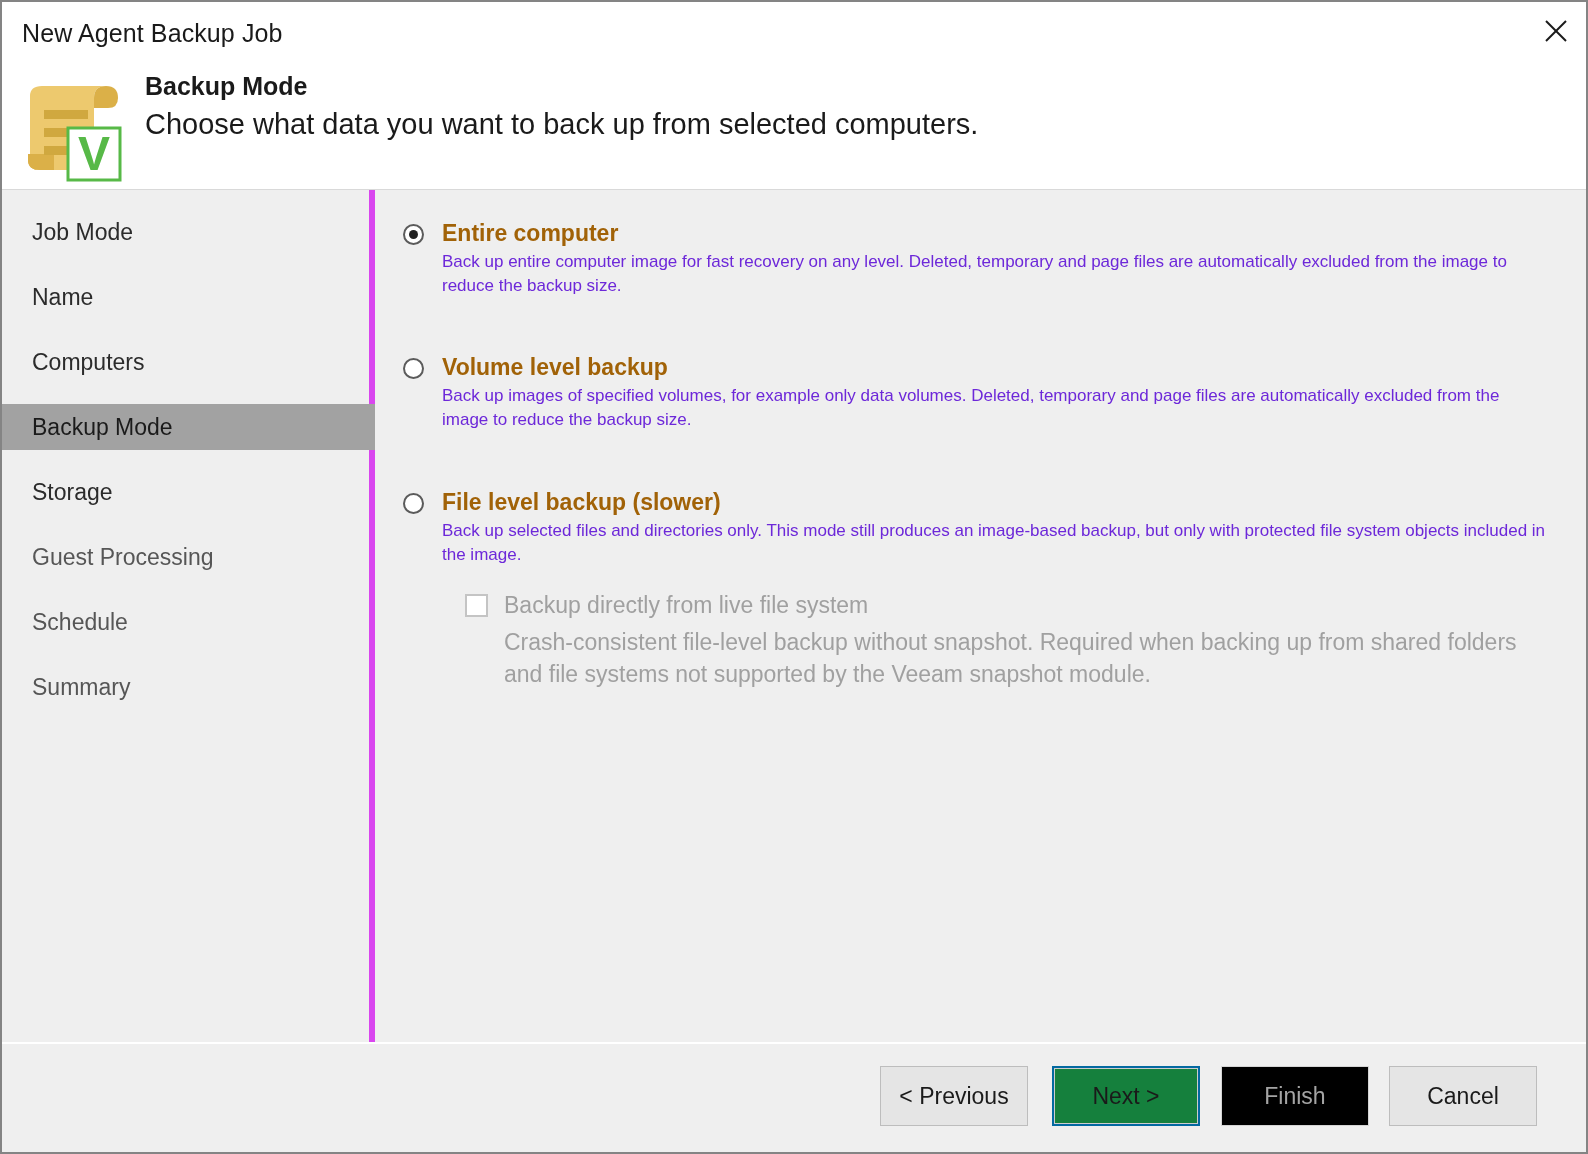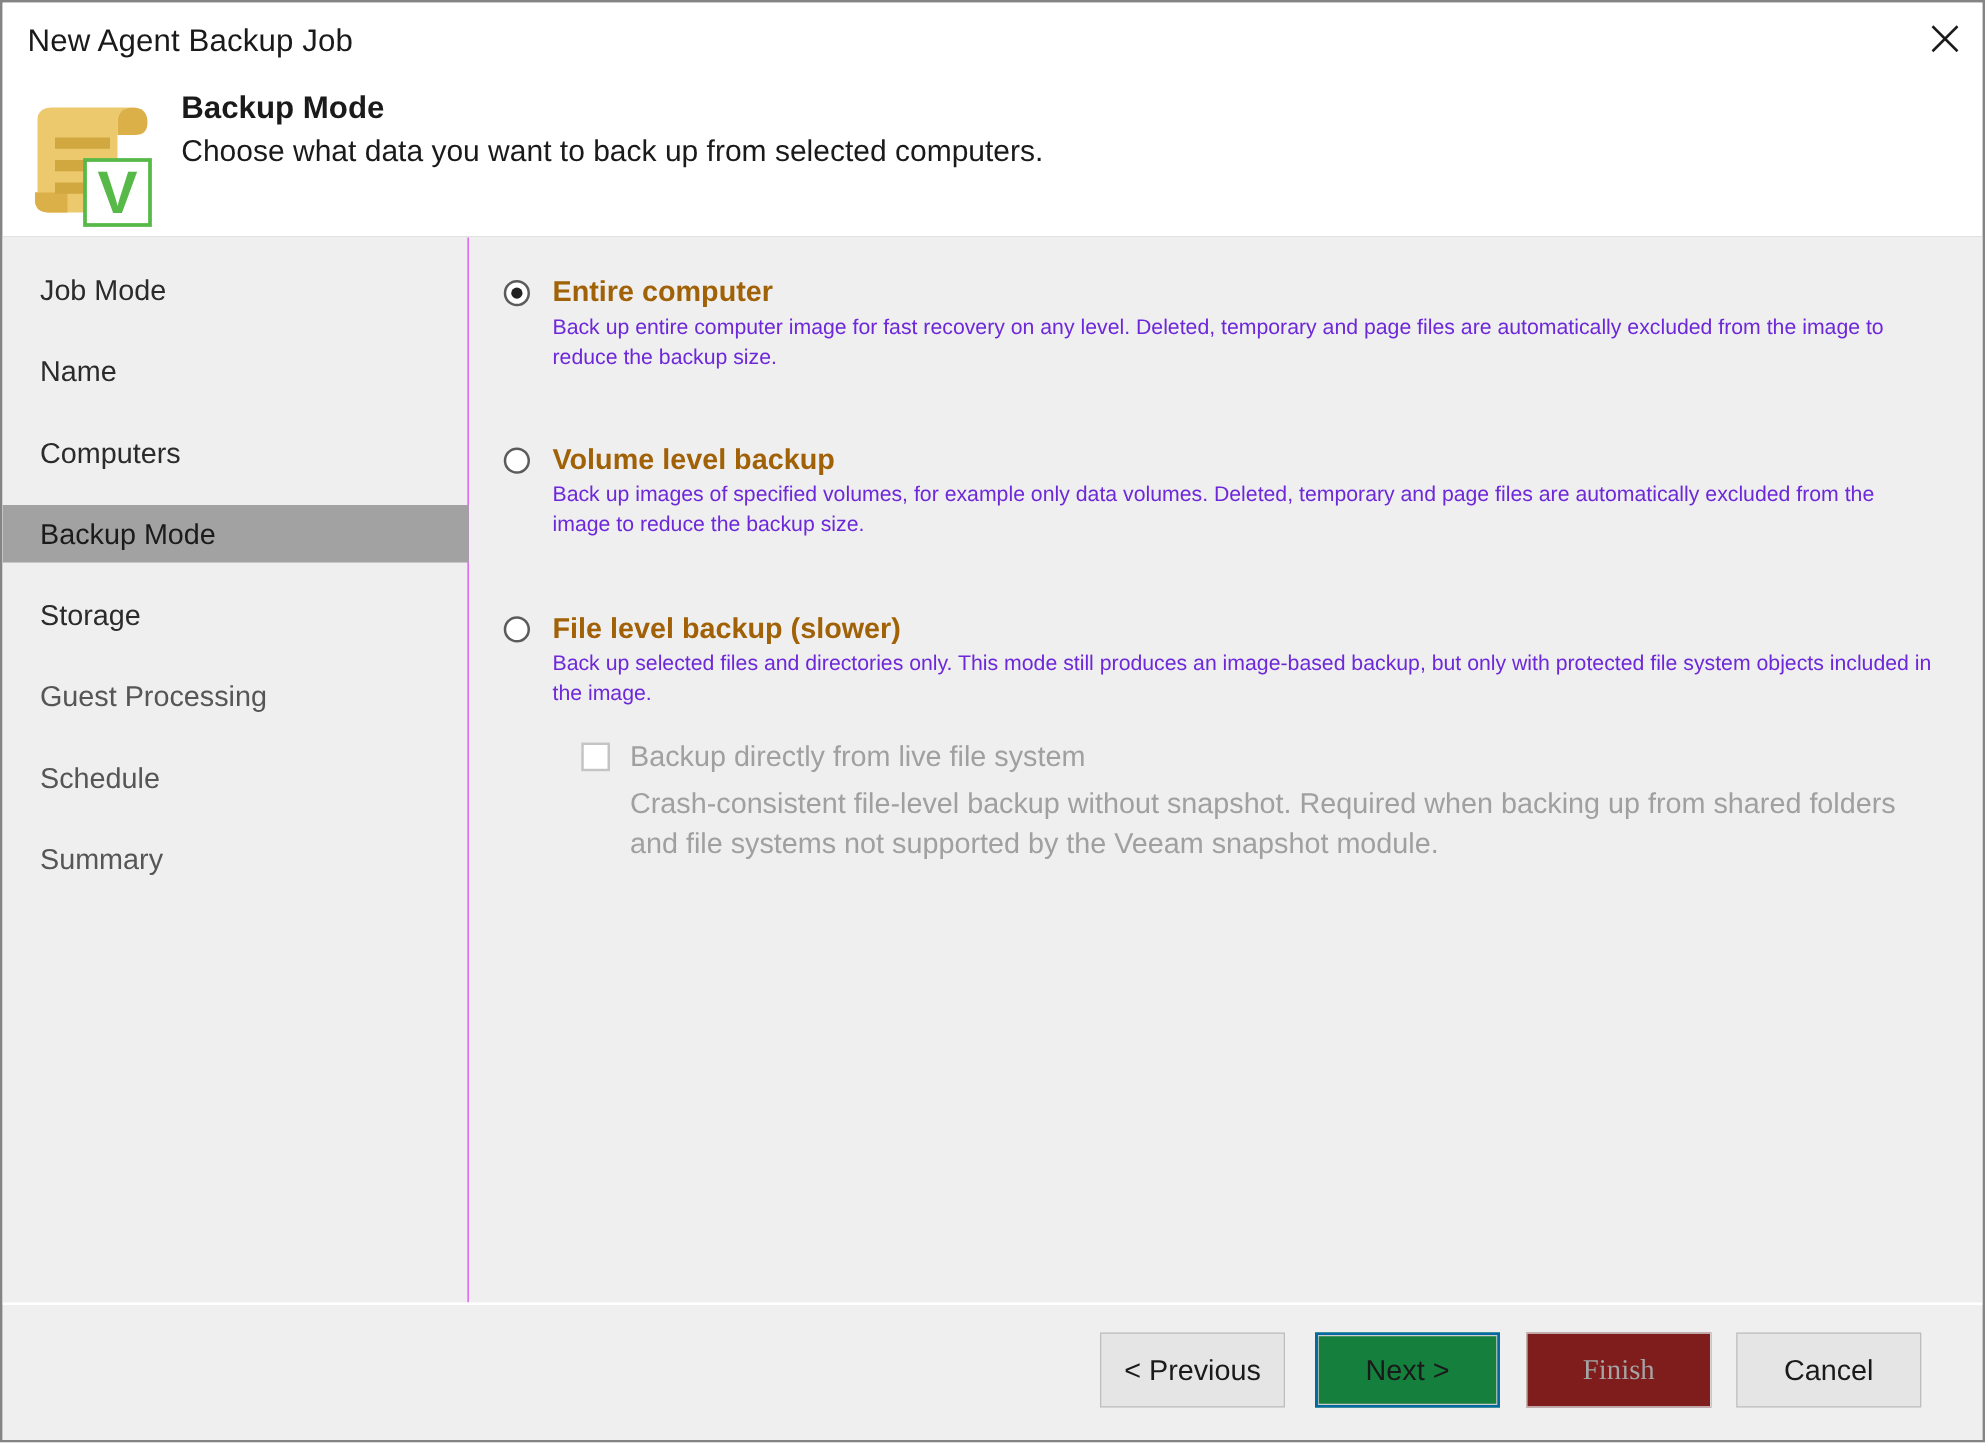--- a/index.html
+++ b/index.html
@@ -74,42 +74,42 @@
     left: 143px;
     top: 8px;
     font-size: 25px;
     font-weight: bold;
     color: #1a1a1a;
   }
   .header-subtitle {
     position: absolute;
     left: 143px;
     top: 44px;
-    font-size: 24px;
+    font-size: 29px;
     color: #1a1a1a;
   }
 
   
   .body-area {
     position: absolute;
     left: 0;
     top: 188px;
     right: 0;
     bottom: 110px;
     background: #efefef;
   }
 
   .sidebar {
     position: absolute;
     left: 0;
     top: 0;
     width: 373px;
     bottom: 0;
     background: #efefef;
-    border-right: 1px solid #d946ef;
+    border-right: 6px solid #d946ef;
     box-sizing: border-box;
   }
   .nav-item {
     position: absolute;
     left: 0;
     width: 373px;
     height: 46px;
     display: flex;
     align-items: center;
     box-sizing: border-box;
@@ -240,24 +240,23 @@
     justify-content: center;
     cursor: default;
     padding: 0;
   }
   .btn.focused {
     border: 2px solid #0369a1;
     box-shadow: inset 0 0 0 1px #cdcdcd;
     background: #15803d;
   }
   .btn.disabled {
-    background: #7f1d1d;
+    background: #000000;
     border: 1px solid #d4d4d4;
     color: #a4a4a4;
-    font-family: Liberation Serif, serif;
   }
 </style>
 </head>
 <body>
 
 <div class="window">
 
   <div class="titlebar">
     <div class="titlebar-text">New Agent Backup Job</div>
     <div class="close-btn">

